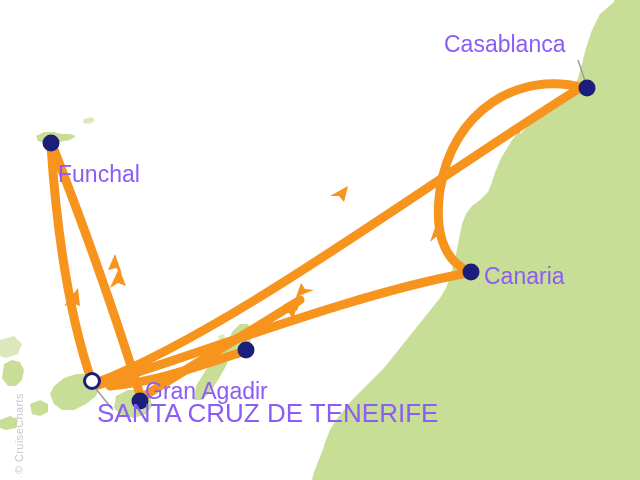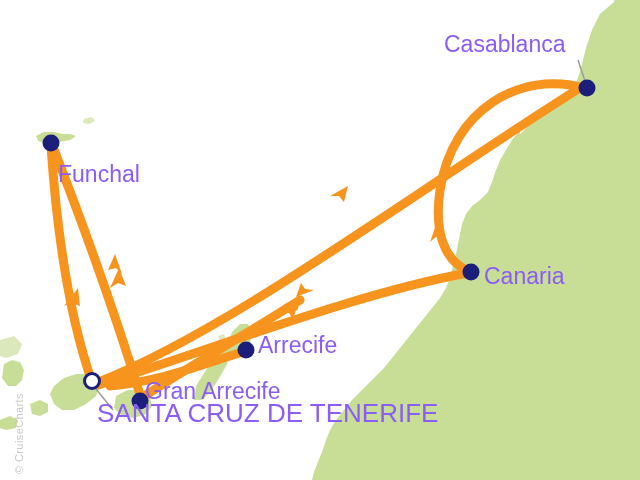--- a/index.html
+++ b/index.html
@@ -164,21 +164,20 @@
 
     </g>
   </svg>
 
   <div class="port-label label-regular" style="left:58px; top:118px;margin-top:45px;">Funchal</div>
 
   <div class="port-label label-regular" style="left:444px; top:33px;">Casablanca</div>
 
   <div class="port-label label-regular" style="left:484px; top:265px;">Canaria</div>
 
-  <div class="port-label label-regular" style="left:258px; top:334px;">Arrecife</div>
 
-  <div class="port-label label-regular" style="left:145px; top:380px;">Gran Arrecife</div>
+  <div class="port-label label-regular" style="left:145px; top:380px;">Gran Agadir</div>
 
   <div class="port-label label-home" style="left:97px; top:400px;">SANTA CRUZ DE TENERIFE</div>
 
   <div id="watermark">© CruiseCharts</div>
 
 </div>
 
 </body></html>

